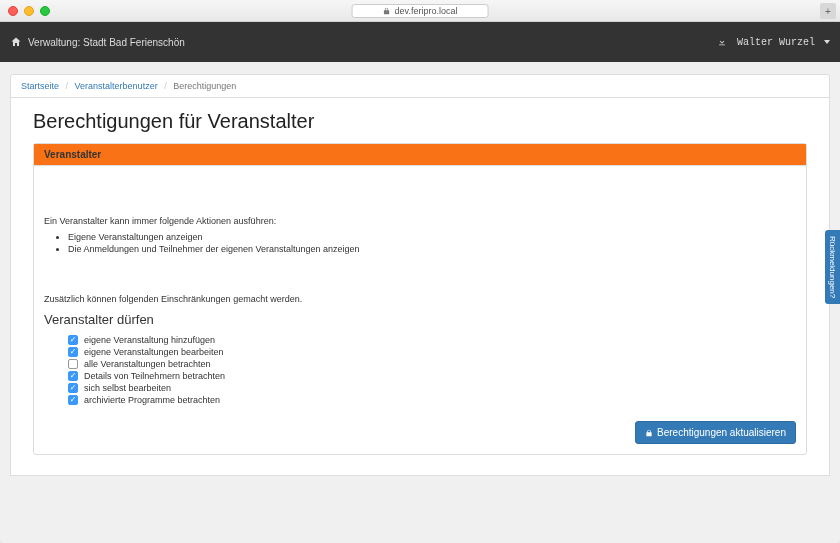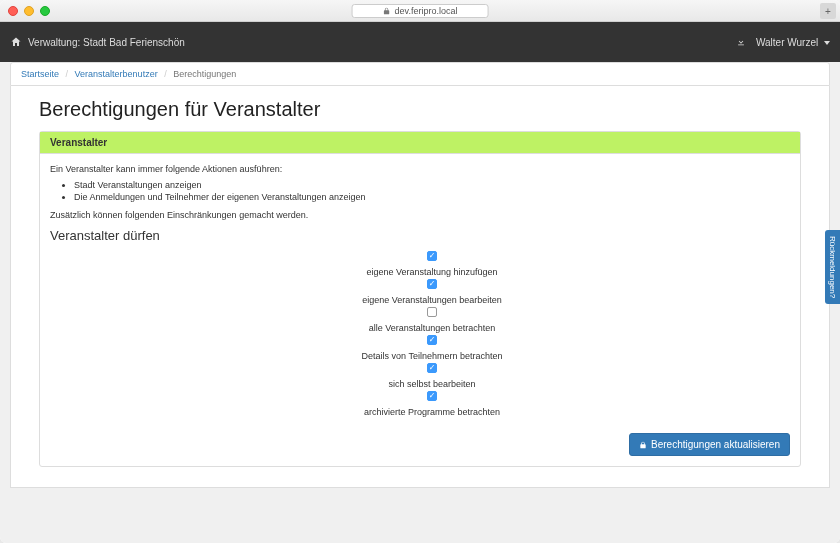--- a/index.html
+++ b/index.html
@@ -8,37 +8,37 @@
 .titlebar { height: 22px; background: linear-gradient(#f6f6f6,#e8e8e8); border-bottom: 1px solid #d0d0d0; display: flex; align-items: center; padding: 0 8px; position: relative; }
 .traffic { display: flex; gap: 6px; }
 .dot { width: 10px; height: 10px; border-radius: 50%; }
 .dot.red{background:#ff5f56;border:1px solid #e0443e;}
 .dot.yellow{background:#ffbd2e;border:1px solid #dea123;}
 .dot.green{background:#27c93f;border:1px solid #1aab29;}
 .url-field { position:absolute; left:50%; transform:translateX(-50%); background:#fff; border:1px solid #ccc; border-radius:3px; padding:1px 30px; font-size:9px; color:#555; display:flex; align-items:center; gap:4px;}
 .tab-plus{position:absolute;right:4px;top:3px;width:16px;height:16px;background:#d8d8d8;border-radius:2px;display:flex;align-items:center;justify-content:center;font-size:10px;color:#666;}
 .navbar { background:#333; color:#ddd; height:40px; display:flex; align-items:center; padding:0 10px; font-size:10px; justify-content:space-between;}
 .navbar-left{display:flex;align-items:center;gap:6px;}
-.navbar-right{display:flex;align-items:center;gap:10px;}
+.navbar-right{display:flex;align-items:center;gap:10px;font-family:Liberation Mono, monospace;}
 .home-icon{width:12px;height:12px;fill:#ddd;}
 .content-wrap{padding:0 10px 10px 10px; background:#f0f0f0; height:calc(100% - 50px); overflow:auto;}
-.breadcrumb{background:#fff;border:1px solid #ddd;border-radius:3px 3px 0 0;padding:6px 10px;font-size:9px;color:#777;margin-top:0;}
+.breadcrumb{background:#fff;border:1px solid #ddd;border-radius:3px 3px 0 0;padding:6px 10px;font-size:9px;color:#777;margin-top:12px;}
 .breadcrumb a{color:#337ab7;text-decoration:none;}
 .breadcrumb .sep{margin:0 4px;color:#ccc;}
-.main-panel{background:#fff;border:1px solid #ddd;border-top:none;padding:12px 28px;}
+.main-panel{background:#fff;border:1px solid #ddd;border-top:none;padding:12px 22px;}
 h1{font-size:20px;font-weight:500;color:#222;margin-bottom:10px;}
 .panel{border:1px solid #ddd;border-radius:3px;margin-bottom:8px;}
-.panel-heading{background:#bef264;border-bottom:1px solid #ddd;padding:5px 10px;font-size:10px;font-weight:bold;color:#333;}
+.panel-heading{background:#f97316;border-bottom:1px solid #ddd;padding:5px 10px;font-size:10px;font-weight:bold;color:#333;}
 .panel-body{padding:10px;font-size:9px;color:#333;}
-.panel-body p{margin-bottom:6px;}
+.panel-body p{margin-bottom:6px;margin-top:40px;}
 .panel-body ul{margin:0 0 8px 24px;}
 .panel-body ul li{margin-bottom:2px;}
 h3.subhead{font-size:13px;font-weight:500;color:#333;margin:8px 0;}
 .perm-list{list-style:none;margin-left:10px;}
-.perm-item{display:flex;align-items:center;gap:6px;margin-bottom:6px;flex-direction:column;}
+.perm-item{display:flex;align-items:center;gap:6px;margin-bottom:6px;}
 .cb{width:10px;height:10px;border:1px solid #999;border-radius:2px;display:inline-flex;align-items:center;justify-content:center;background:#fff;flex-shrink:0;}
 .cb.checked{background:#3b99fc;border-color:#3b99fc;}
 .cb.checked::after{content:"✓";color:#fff;font-size:8px;line-height:1;}
 .btn-row{text-align:right;padding:8px 0 0 0;}
 .btn-primary{background:#337ab7;border:1px solid #2e6da4;color:#fff;font-size:10px;padding:5px 9px;border-radius:3px;display:inline-flex;align-items:center;gap:4px;cursor:pointer;}
 .lock-icon{width:8px;height:8px;fill:#fff;}
 .feedback-tab{position:absolute;right:0;top:230px;background:#337ab7;color:#fff;font-size:8px;padding:6px 3px;writing-mode:vertical-rl;border-radius:3px 0 0 3px;cursor:pointer;}
 .caret{display:inline-block;width:0;height:0;border-left:3px solid transparent;border-right:3px solid transparent;border-top:4px solid #ddd;margin-left:3px;vertical-align:middle;}
 .dl-icon{width:10px;height:10px;fill:#ddd;}
 </style>
@@ -90,21 +90,21 @@
     </div>
 
     <div class="main-panel">
       <h1>Berechtigungen für Veranstalter</h1>
 
       <div class="panel">
         <div class="panel-heading">Veranstalter</div>
         <div class="panel-body">
           <p>Ein Veranstalter kann immer folgende Aktionen ausführen:</p>
           <ul id="fixed-list">
-              <li>Stadt Veranstaltungen anzeigen</li>
+              <li>Eigene Veranstaltungen anzeigen</li>
               <li>Die Anmeldungen und Teilnehmer der eigenen Veranstaltungen anzeigen</li>
             </ul>
           <p>Zusätzlich können folgenden Einschränkungen gemacht werden.</p>
           <h3 class="subhead">Veranstalter dürfen</h3>
           <ul class="perm-list" id="perm-list">
               <li class="perm-item">
                 <span class="cb checked"></span>
                 <span>eigene Veranstaltung hinzufügen</span>
               </li>
               <li class="perm-item">

